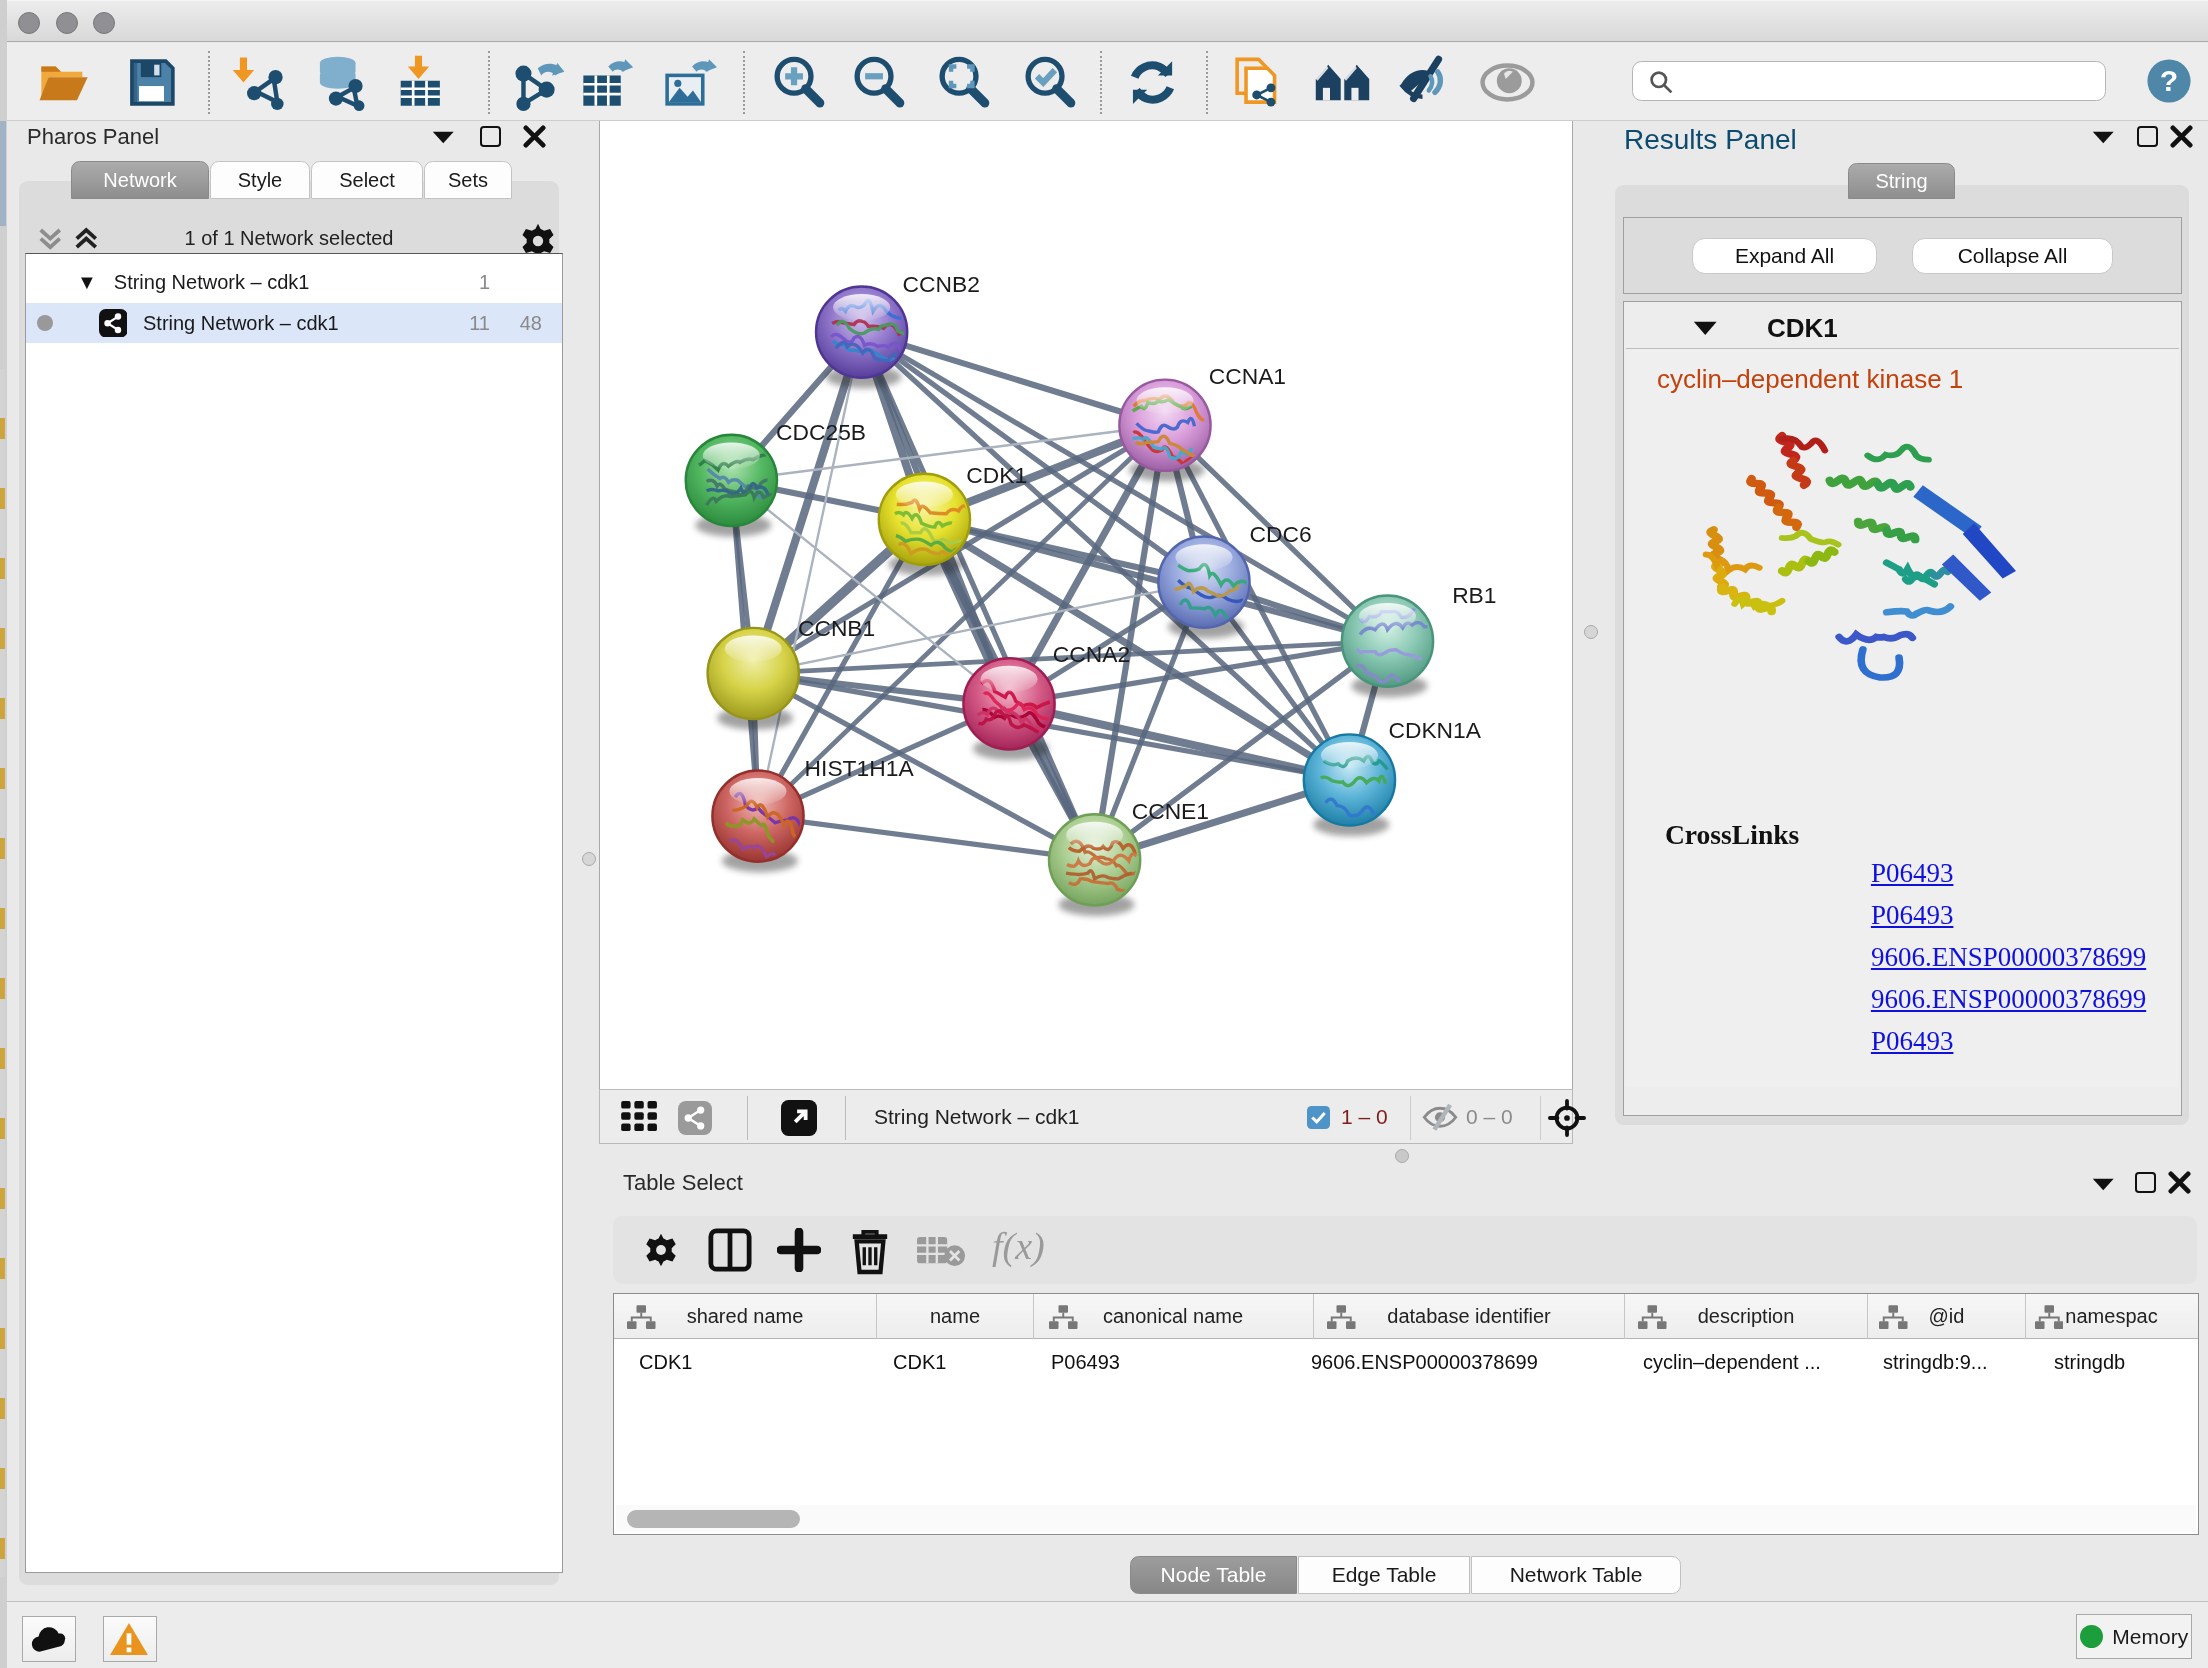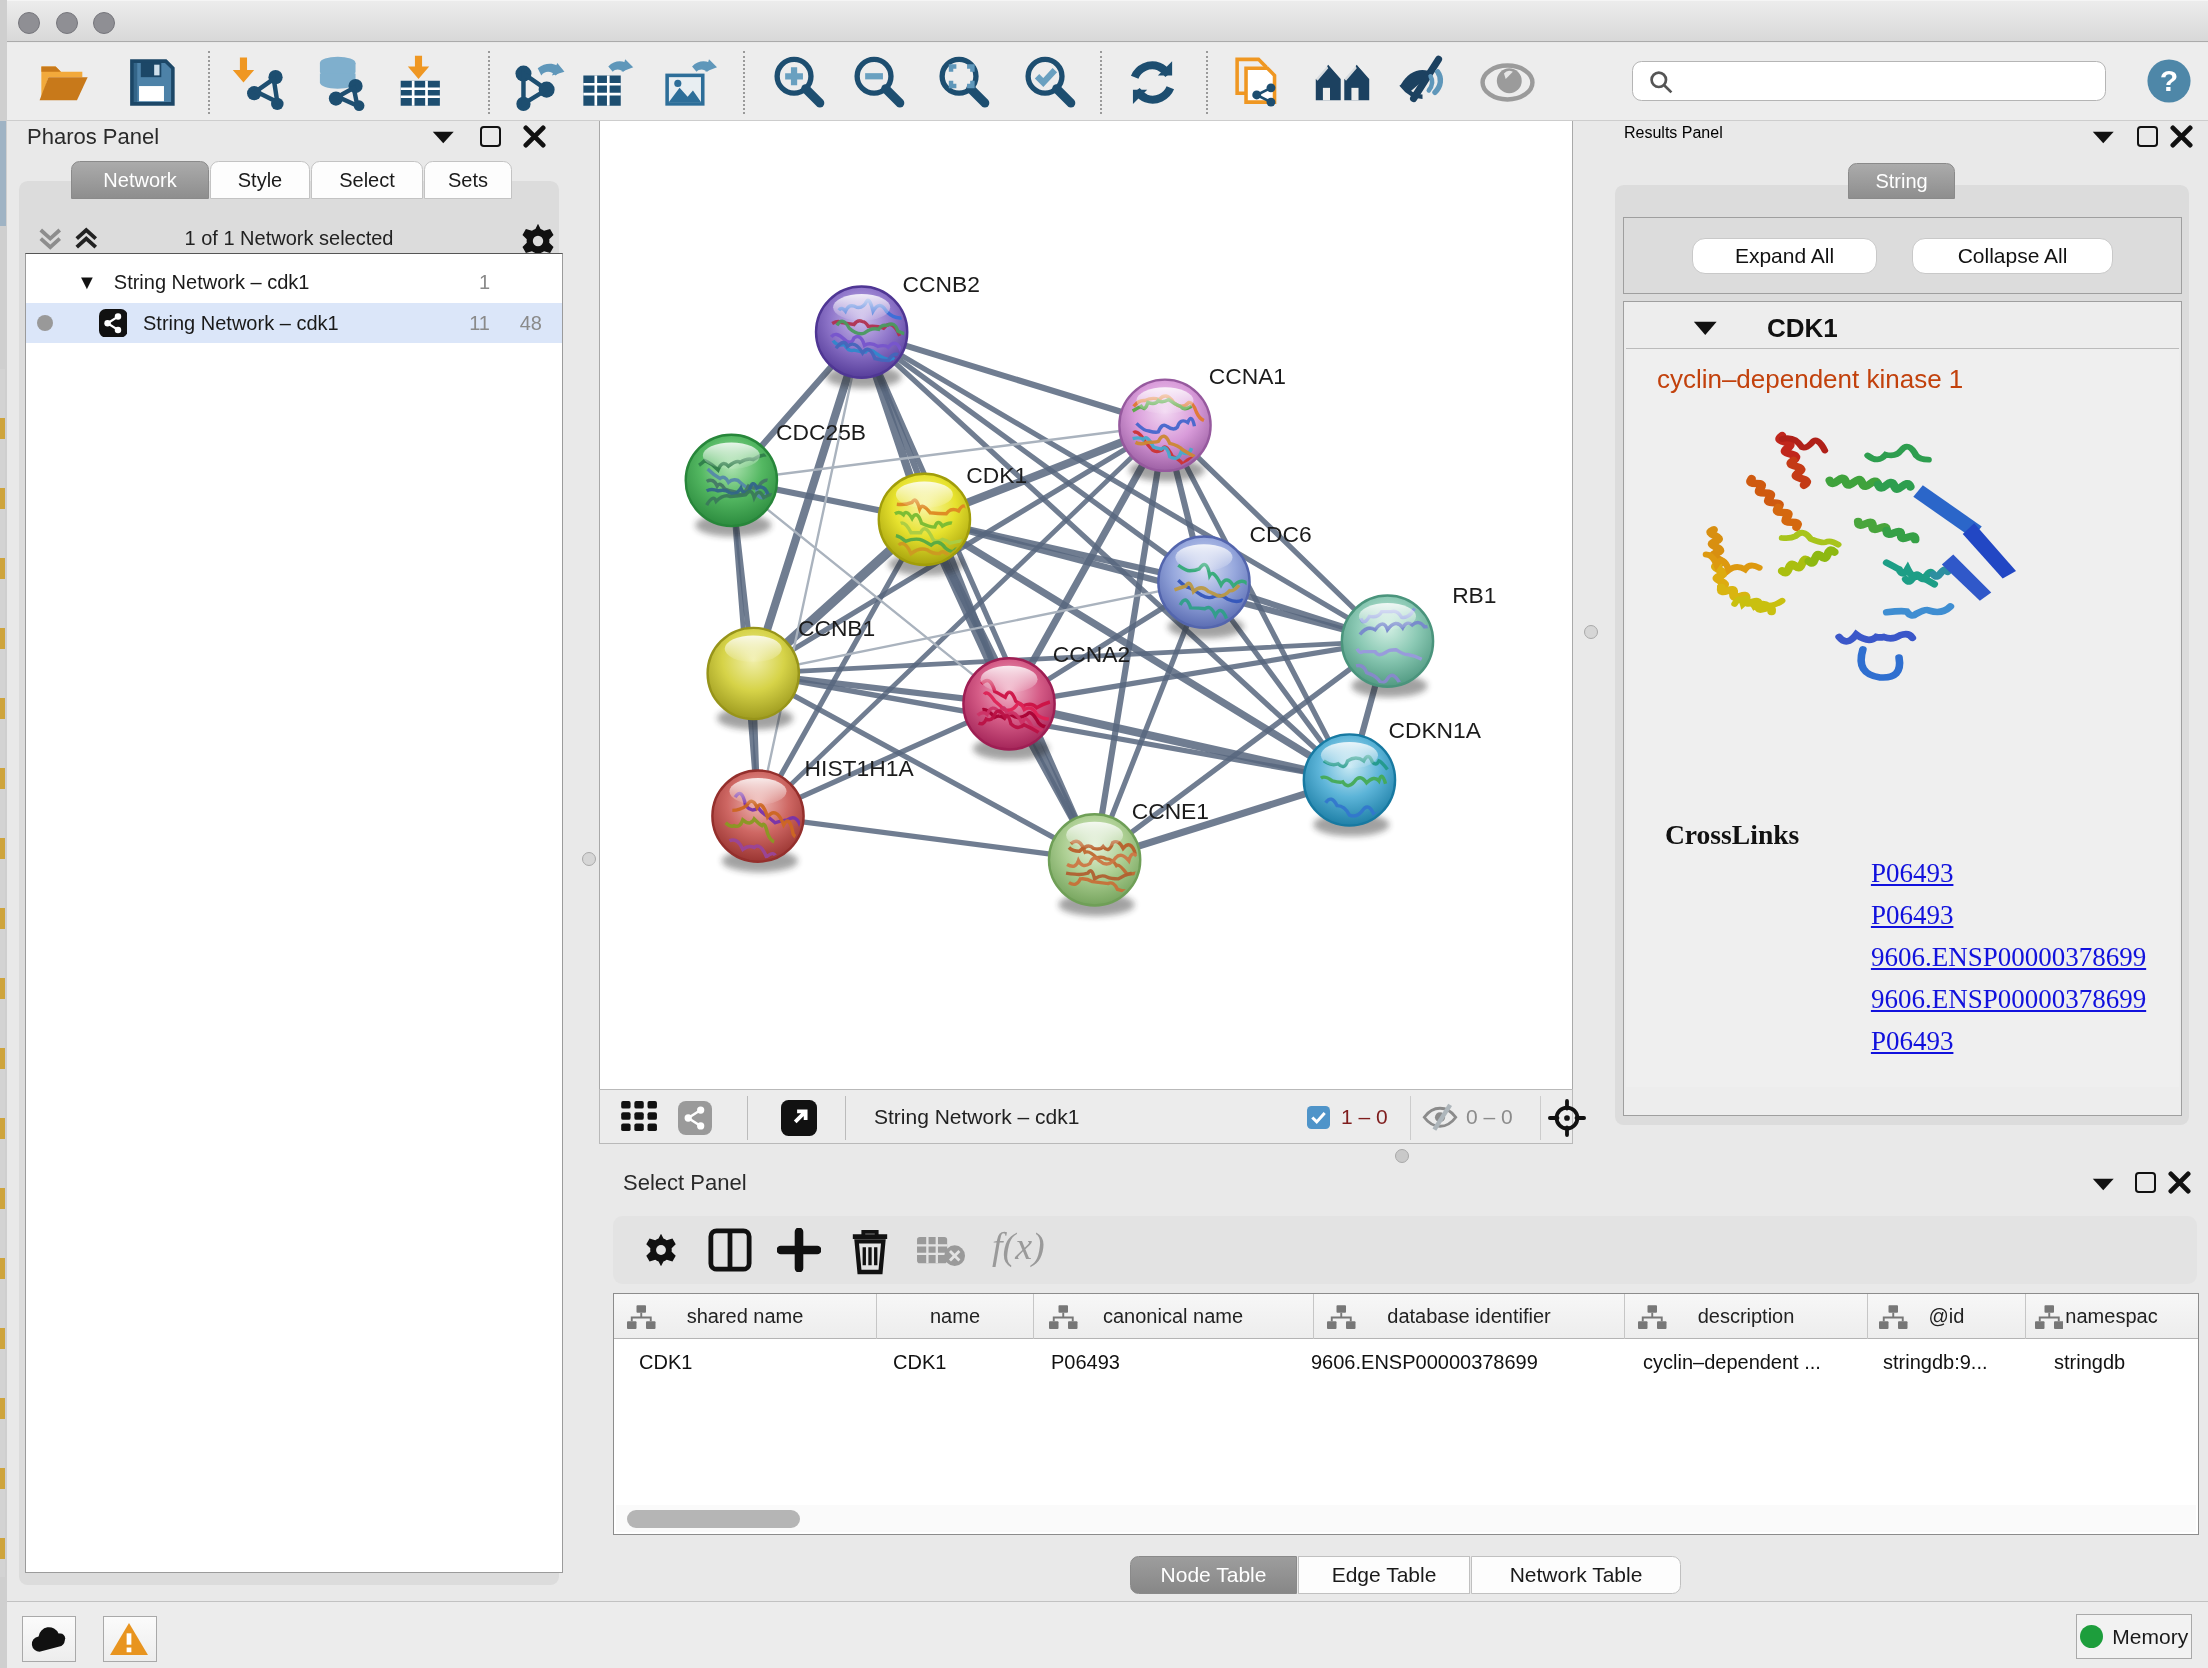--- a/index.html
+++ b/index.html
@@ -21,21 +21,21 @@
 
 #ctl-title{position:absolute;left:27px;top:124px;font-size:22px;color:#2a2a2a}
 #ctl-graybox{position:absolute;left:19px;top:181px;width:540px;height:1404px;background:#dcdcdc;border-radius:8.6px}
 #ctl-sumrow{position:absolute;left:19px;top:217px;width:540px;height:44px;font-size:20px;color:#222}
 #ctl-list{position:absolute;left:25px;top:253px;width:538px;height:1320px;background:#fff;border:1.9px solid #9b9b9b;border-top-color:#555}
 .netrow{position:absolute;left:0;width:100%;height:40px;font-size:20px;display:flex;align-items:center}
 
 #netview{position:absolute;left:599px;top:121px;width:974px;height:968px;background:#fff;border-left:1px solid #a9a9a9;border-right:1px solid #a9a9a9}
 #netbar{position:absolute;left:599px;top:1089px;width:974px;height:55px;background:#ececec;border:1px solid #b9b9b9}
 
-#res-title{position:absolute;left:1624px;top:124px;font-size:16px;color:#000000}
+#res-title{position:absolute;left:1624px;top:124px;font-size:28px;color:#0c4a6e}
 #res-graybox{position:absolute;left:1615px;top:185px;width:574px;height:940px;background:#dcdcdc;border-radius:8.6px}
 #res-box1{position:absolute;left:1623px;top:217px;width:559px;height:77px;border:1.9px solid #9f9f9f}
 #res-box2{position:absolute;left:1623px;top:301px;width:559px;height:815px;border:1.9px solid #9f9f9f;background:#ededed}
 .wbtn{position:absolute;background:#fff;border:1px solid #c9c9c9;border-radius:13px;font-size:21px;display:flex;align-items:center;justify-content:center;color:#111}
 
 #tbl-title{position:absolute;left:623px;top:1170px;font-size:22px;color:#2a2a2a}
 #tbl-toolbox{position:absolute;left:613px;top:1216px;width:1584px;height:68px;background:#e3e3e3;border-radius:9.5px}
 #tbl-box{position:absolute;left:613px;top:1293px;width:1586px;height:242px;background:#fff;border:1.9px solid #8c8c8c}
 #tbl-header{position:absolute;left:0;top:0;width:100%;height:45px;background:linear-gradient(#f7f7f7,#ededed);border-bottom:1px solid #b4b4b4;font-size:20px;color:#222}
 .th{position:absolute;top:0;height:45px;display:flex;align-items:center;justify-content:center;border-right:1px solid #c6c6c6}
@@ -702,21 +702,21 @@
 <path d="M230 250 Q244 248 251 249 Q256 257 261 252 Q272 245 275 248 Q288 253 297 243" stroke="#3f8ed2" stroke-width="8" fill="none" stroke-linecap="round"></path>
 <path d="M205 295 q-8 30 18 34 q24 2 20 -24" stroke="#2f6fd0" stroke-width="8" fill="none" stroke-linecap="round"></path>
 </svg>
     <div class="abs" style="left:39px;top:470px;font-family:'Liberation Serif',serif;font-size:27.6px;font-weight:bold;color:#111">CrossLinks</div>
     <div class="abs" style="left:245px;top:503px;font-family:'Liberation Serif',serif;font-size:27px;color:#1111dd;line-height:42px;text-decoration:underline">
       P06493<br>P06493<br>9606.ENSP00000378699<br>9606.ENSP00000378699<br>P06493
     </div>
   </div>
 </div>
 
-<div id="tbl-title">Select Panel</div>
+<div id="tbl-title">Table Select</div>
 <svg class="abs" style="left:2089px;top:1174px" width="28.5" height="19" viewBox="0 0 30 20">
     <path d="M4 5h22l-11 12z" fill="#111"></path>
   </svg>
 <div class="abs" style="left:2135px;top:1172px;width:21px;height:21px;border:2.9px solid #111;border-radius:3.8px"></div>
 <svg class="abs" style="left:2168px;top:1171px" width="23" height="23" viewBox="0 0 24 24">
     <path d="M3 3l18 18M21 3L3 21" stroke="#111" stroke-width="5" stroke-linecap="round"></path>
   </svg>
 <div id="tbl-toolbox">
   <svg class="abs" style="left:29.5px;top:16px" width="36" height="36" viewBox="0 0 44 44">
       <path fill="#111" d="M22 2l3 6a14 14 0 0 1 4 2l7-2 4 7-5 5a14 14 0 0 1 0 4l5 5-4 7-7-2a14 14 0 0 1-4 2l-3 6h-0l-3-6a14 14 0 0 1-4-2l-7 2-4-7 5-5a14 14 0 0 1 0-4l-5-5 4-7 7 2a14 14 0 0 1 4-2l3-6z"></path>

